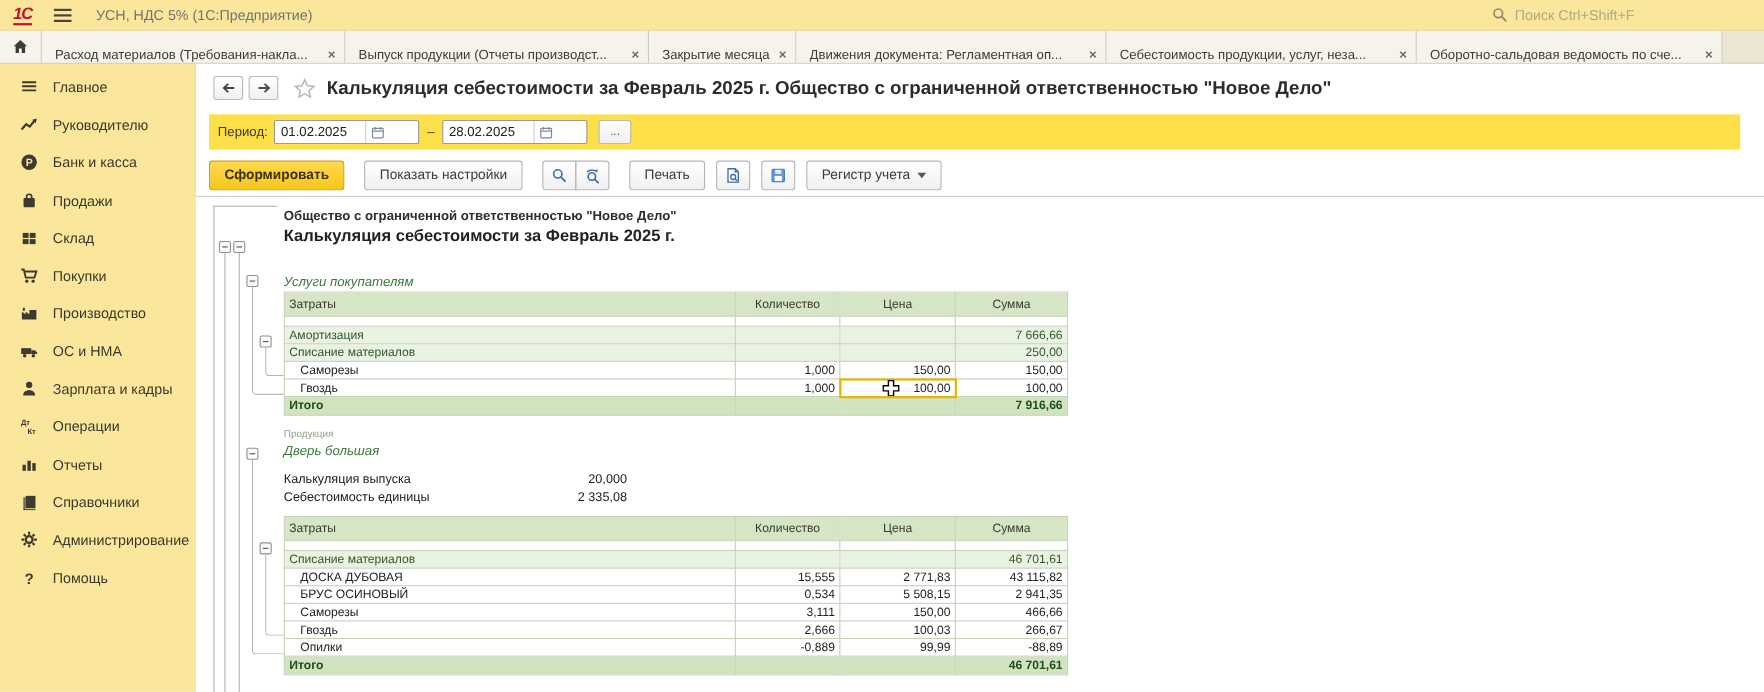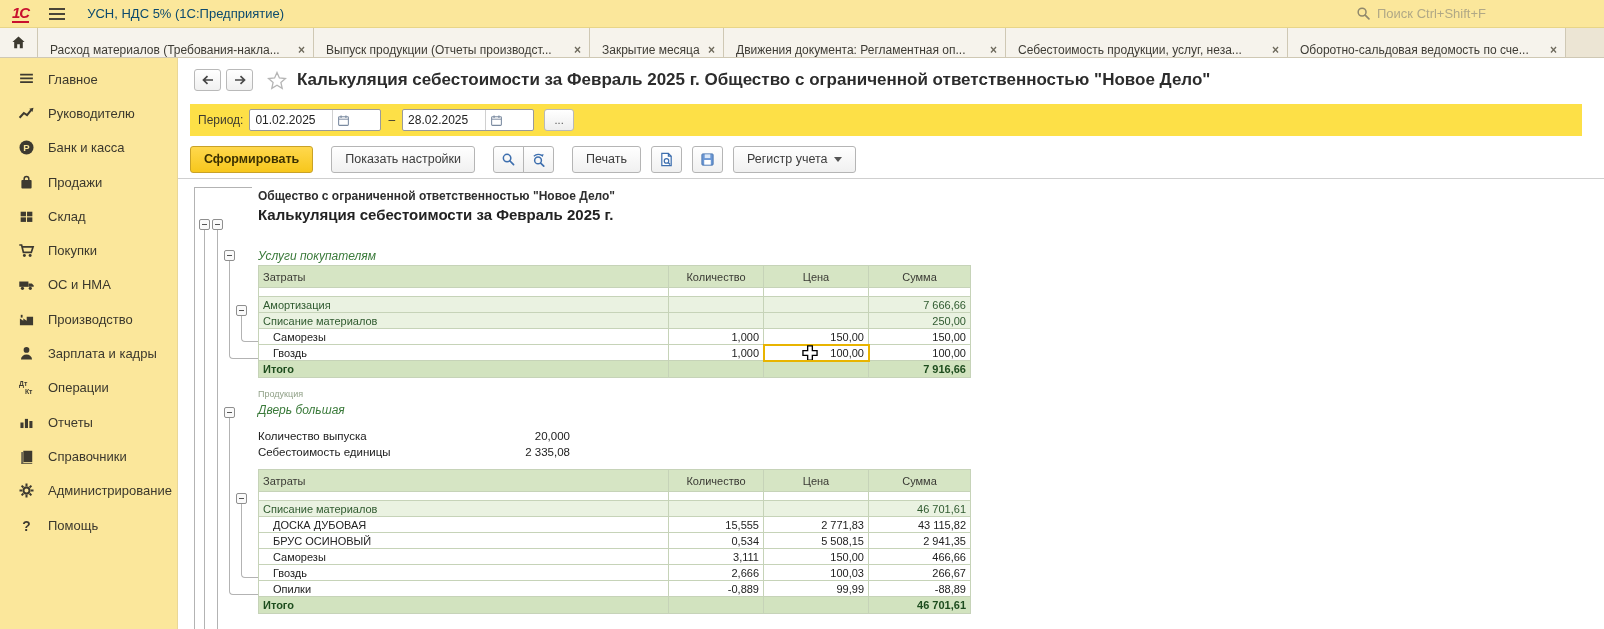--- a/index.html
+++ b/index.html
@@ -7,21 +7,21 @@
   body { font-family:"Liberation Sans", sans-serif; background:#fff; overflow:hidden; }
   .app { position:relative; width:1604px; height:629px; background:#fff; }
 
   
   .topbar { position:absolute; left:0; top:0; width:1604px; height:28px;
     background:#fbe79b; display:flex; align-items:center; border-bottom:1px solid #e8d588; }
   .logo { font-weight:bold; font-style:italic; font-size:15px; color:#c8102e;
     margin-left:12px; letter-spacing:-1px; border-bottom:2px solid #c8102e; line-height:17px; }
   .hamb { width:16px; height:12px; margin-left:20px; display:flex; flex-direction:column; justify-content:space-between; cursor:pointer; }
   .hamb i { display:block; height:2px; background:#4a4538; }
-  .apptitle { margin-left:22px; font-size:13px; color:#0c4a6e; }
+  .apptitle { margin-left:22px; font-size:13px; color:#737373; }
   .search { margin-left:auto; margin-right:18px; display:flex; align-items:center; gap:6px; width:230px; }
   .search input { border:none; background:transparent; outline:none; font-size:13px; color:#4a4538; width:200px; }
   .search input::placeholder { color:#b0a886; }
 
   
   .tabbar { position:absolute; left:0; top:28px; width:1604px; height:30px;
     background:#ece5d4; display:flex; align-items:stretch; border-bottom:1px solid #cfc8b4; }
   .hometab { width:38px; display:flex; align-items:center; justify-content:center;
     background:#f6f3ec; border-right:1px solid #cfc8b4; cursor:pointer; }
   .tab { display:flex; align-items:flex-end; background:#f6f3ec; border-right:1px solid #cfc8b4;
@@ -208,36 +208,36 @@
             <path d="M1.2 2.8h2.2l1.7 7h7.4l1.7-5.3H4.2" fill="none" stroke="#3d3a30" stroke-width="1.6"></path>
             <circle cx="6" cy="12.8" r="1.4" fill="#3d3a30"></circle>
             <circle cx="11.4" cy="12.8" r="1.4" fill="#3d3a30"></circle>
           </svg>
         </span>
       <span class="mlbl">Покупки</span>
     </div>
     <div class="mitem">
       <span class="micon">
           <svg width="17" height="17" viewBox="0 0 16 16">
+            <path d="M1.8 13.5 V7 l3.2 2.2 V7 l3.2 2.2 V5.4 H14.2 V13.5 Z" fill="#3d3a30"></path>
+            <rect x="2.6" y="3.6" width="1.7" height="2.6" fill="#3d3a30"></rect>
+          </svg>
+        </span>
+      <span class="mlbl">Производство</span>
+    </div>
+    <div class="mitem">
+      <span class="micon">
+          <svg width="17" height="17" viewBox="0 0 16 16">
             <rect x="1.2" y="5.2" width="8.6" height="5" fill="#3d3a30"></rect>
             <path d="M9.8 7 h3.2 l1.8 2 v1.2 H9.8 Z" fill="#3d3a30"></path>
             <circle cx="4.2" cy="11.6" r="1.5" fill="#3d3a30"></circle>
             <circle cx="11.6" cy="11.6" r="1.5" fill="#3d3a30"></circle>
           </svg>
         </span>
       <span class="mlbl">ОС и НМА</span>
-    </div>
-    <div class="mitem">
-      <span class="micon">
-          <svg width="17" height="17" viewBox="0 0 16 16">
-            <path d="M1.8 13.5 V7 l3.2 2.2 V7 l3.2 2.2 V5.4 H14.2 V13.5 Z" fill="#3d3a30"></path>
-            <rect x="2.6" y="3.6" width="1.7" height="2.6" fill="#3d3a30"></rect>
-          </svg>
-        </span>
-      <span class="mlbl">Производство</span>
     </div>
     <div class="mitem">
       <span class="micon">
           <svg width="17" height="17" viewBox="0 0 16 16">
             <circle cx="8" cy="4.6" r="2.7" fill="#3d3a30"></circle>
             <path d="M2.8 13.6 a5.2 4.7 0 0 1 10.4 0 Z" fill="#3d3a30"></path>
           </svg>
         </span>
       <span class="mlbl">Зарплата и кадры</span>
     </div>
@@ -468,21 +468,21 @@
             <td></td>
             <td class="r">7 916,66</td>
           </tr>
         </tbody>
           </table>
 
         <div class="kicker abs" style="top:200px;">Продукция</div>
         <div class="sechead abs" style="top:214px;">Дверь большая</div>
 
         <div class="info abs" style="top:239px;">
-          <span class="lbl">Количество выпуска</span>
+          <span class="lbl">Калькуляция выпуска</span>
           <span class="val">20,000</span>
         </div>
         <div class="info abs" style="top:255px;">
           <span class="lbl">Себестоимость единицы</span>
           <span class="val">2 335,08</span>
         </div>
 
         <table class="rpt abs" style="top:280px;">
           <colgroup>
               <col style="width:410px">

